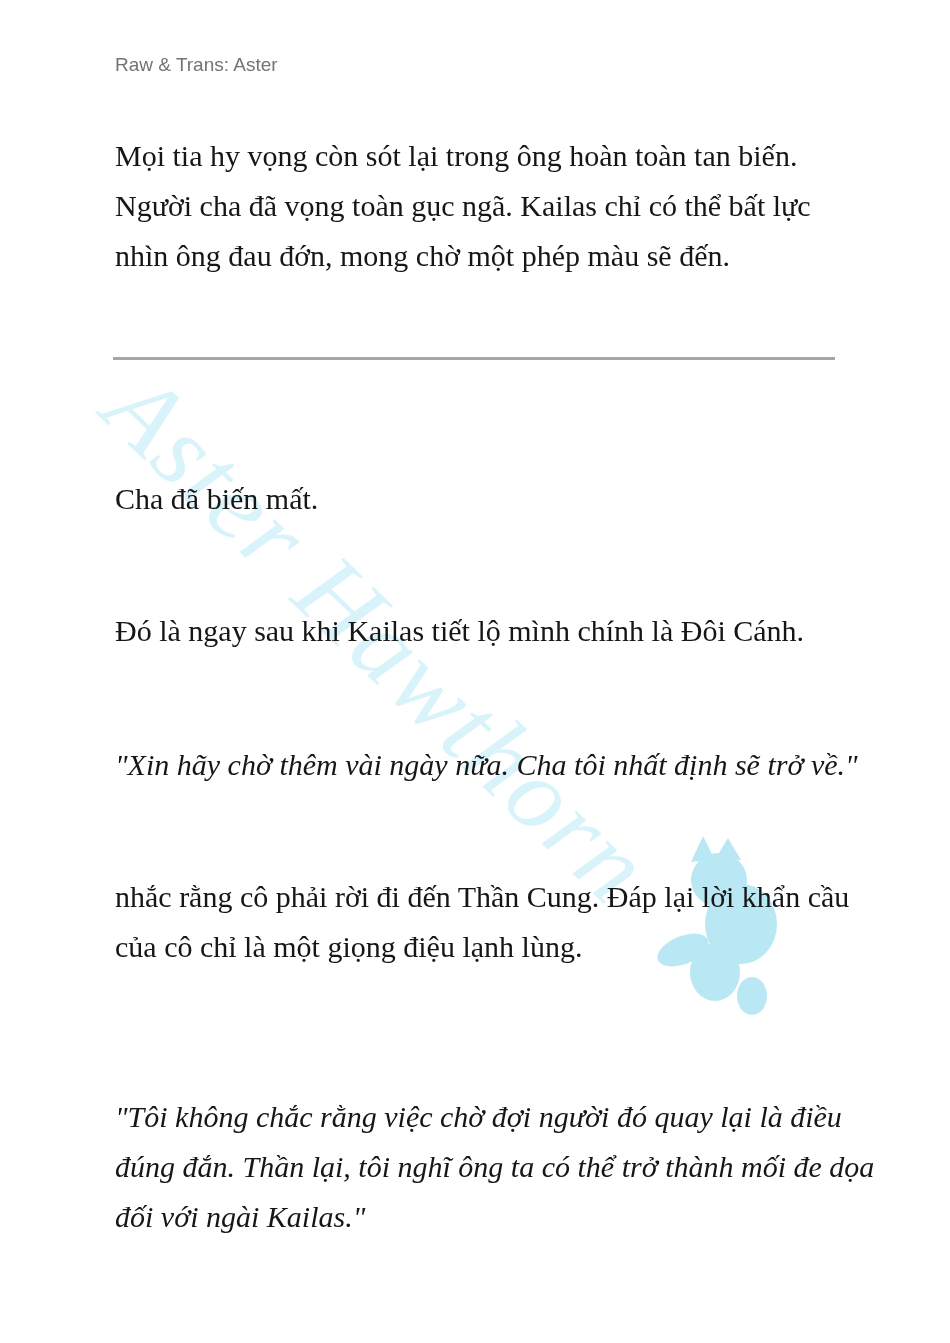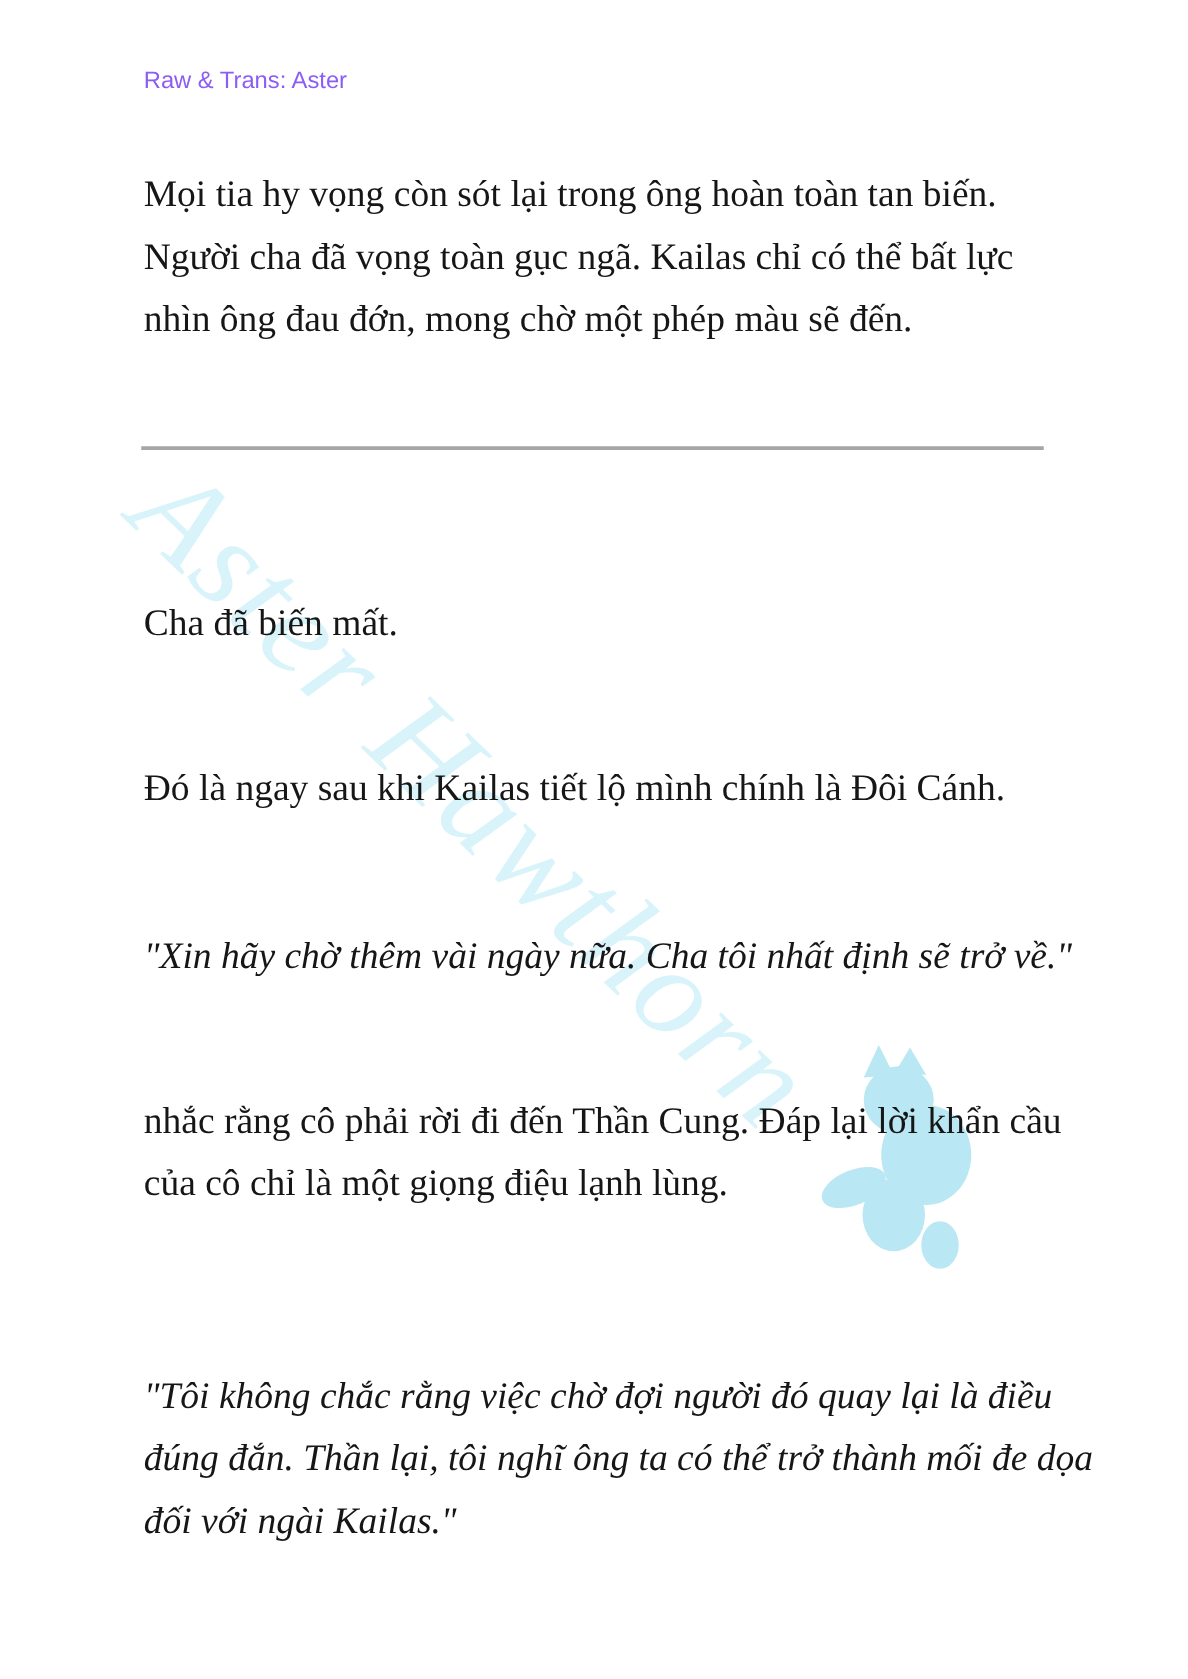--- a/index.html
+++ b/index.html
@@ -40,21 +40,21 @@
     position: absolute;
     inset: 0;
     z-index: 1;
   }
   .credits {
     position: absolute;
     left: 115px;
     top: 54px;
     font-family: "Liberation Sans", sans-serif;
     font-size: 19px;
-    color: #8b5cf6;
+    color: #737373;
   }
   .para {
     position: absolute;
     left: 115px;
     font-size: 30px;
     line-height: 50px;
     white-space: nowrap;
     margin-top: 29px;
   }
   .para.italic { font-style: italic; }

